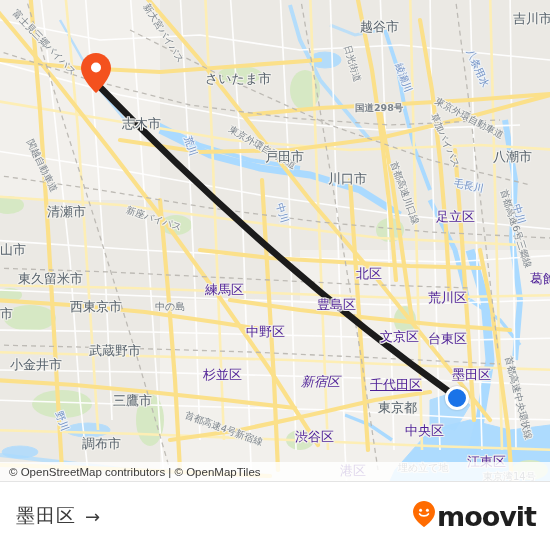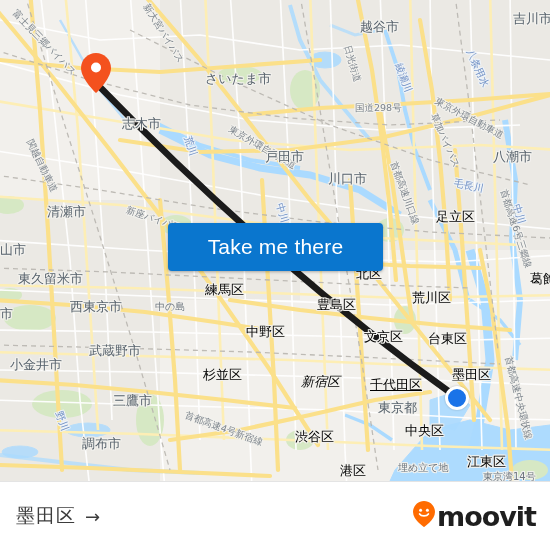--- a/index.html
+++ b/index.html
@@ -26,21 +26,21 @@
     color: #5c6670;
     font-family: "DejaVu Sans", "Liberation Sans", sans-serif;
     white-space: nowrap;
     line-height: 1;
     text-shadow:
       -1px 0 #f3f2ee, 1px 0 #f3f2ee, 0 -1px #f3f2ee, 0 1px #f3f2ee,
       -1px -1px #f3f2ee, 1px -1px #f3f2ee, -1px 1px #f3f2ee, 1px 1px #f3f2ee;
     pointer-events: none;
   }
   .lbl-city   { font-size: 13px; color:#57626c; }
-  .lbl-ward   { font-size: 13px; color:#000000; }
+  .lbl-ward   { font-size: 13px; color:#4c1d95; }
   .lbl-road   { font-size: 9.5px; color:#7b838b; }
   .lbl-river  { font-size: 10px; color:#6f8fc4;
     text-shadow:-1px 0 #eef3f8,1px 0 #eef3f8,0 -1px #eef3f8,0 1px #eef3f8,
       -1px -1px #eef3f8,1px -1px #eef3f8,-1px 1px #eef3f8,1px 1px #eef3f8; }
   .lbl-place  { font-size: 10px; color:#6d767f; }
 
   
   #origin-pin { position:absolute; left:81px; top:53px; width:30px; height:40px; }
   #dest-dot {
     position: absolute; left: 445px; top: 386px;
@@ -249,21 +249,21 @@
 
     <div id="label-layer">
         <div class="maplabel lbl-road" style="left: 18px; top: 8px; transform: rotate(46deg); transform-origin: left top;">富士見三郷バイパス</div>
         <div class="maplabel lbl-road" style="left: 150px; top: 2px; transform: rotate(58deg); transform-origin: left top;">新大宮バイパス</div>
         <div class="maplabel lbl-city" style="left: 360px; top: 20px;">越谷市</div>
         <div class="maplabel lbl-city" style="left: 513px; top: 12px;">吉川市</div>
         <div class="maplabel lbl-city" style="left: 205px; top: 72px;">さいたま市</div>
         <div class="maplabel lbl-road" style="left: 352px; top: 44px; transform: rotate(74deg); transform-origin: left top;">日光街道</div>
         <div class="maplabel lbl-river" style="left: 403px; top: 62px; transform: rotate(70deg); transform-origin: left top;">綾瀬川</div>
         <div class="maplabel lbl-river" style="left: 474px; top: 48px; transform: rotate(66deg); transform-origin: left top;">八条用水</div>
-        <div class="maplabel lbl-road" style="left: 355px; top: 103px;">国道298号</div>
+        <div class="maplabel lbl-road" style="left: 355px; top: 103px; font-weight: bold;">国道298号</div>
         <div class="maplabel lbl-road" style="left: 438px; top: 96px; transform: rotate(28deg); transform-origin: left top;">東京外環自動車道</div>
         <div class="maplabel lbl-city" style="left: 493px; top: 150px;">八潮市</div>
         <div class="maplabel lbl-city" style="left: 122px; top: 117px;">志木市</div>
         <div class="maplabel lbl-road" style="left: 232px; top: 124px; transform: rotate(30deg); transform-origin: left top;">東京外環自動車道</div>
         <div class="maplabel lbl-river" style="left: 192px; top: 135px; transform: rotate(72deg); transform-origin: left top;">荒川</div>
         <div class="maplabel lbl-city" style="left: 265px; top: 150px;">戸田市</div>
         <div class="maplabel lbl-city" style="left: 328px; top: 172px;">川口市</div>
         <div class="maplabel lbl-road" style="left: 438px; top: 112px; transform: rotate(66deg); transform-origin: left top;">草加バイパス</div>
         <div class="maplabel lbl-road" style="left: 398px; top: 160px; transform: rotate(70deg); transform-origin: left top;">首都高速川口線</div>
         <div class="maplabel lbl-river" style="left: 455px; top: 178px; transform: rotate(12deg); transform-origin: left top;">毛長川</div>
@@ -275,25 +275,25 @@
         <div class="maplabel lbl-road" style="left: 128px; top: 205px; transform: rotate(18deg); transform-origin: left top;">新座バイパス</div>
         <div class="maplabel lbl-river" style="left: 284px; top: 202px; transform: rotate(74deg); transform-origin: left top;">中川</div>
         <div class="maplabel lbl-city" style="left: 0px; top: 243px;">山市</div>
         <div class="maplabel lbl-city" style="left: 18px; top: 272px;">東久留米市</div>
         <div class="maplabel lbl-ward" style="left: 205px; top: 283px;">練馬区</div>
         <div class="maplabel lbl-ward" style="left: 356px; top: 267px;">北区</div>
         <div class="maplabel lbl-ward" style="left: 530px; top: 272px;">葛飾区</div>
         <div class="maplabel lbl-city" style="left: 70px; top: 300px;">西東京市</div>
         <div class="maplabel lbl-place" style="left: 155px; top: 302px;">中の島</div>
         <div class="maplabel lbl-ward" style="left: 317px; top: 298px;">豊島区</div>
-        <div class="maplabel lbl-ward" style="left: 412px; top: 291px;">荒川区</div>
+        <div class="maplabel lbl-ward" style="left: 412px; top: 291px; padding-left: 16px;">荒川区</div>
         <div class="maplabel lbl-city" style="left: 0px; top: 307px;">市</div>
         <div class="maplabel lbl-city" style="left: 89px; top: 344px;">武蔵野市</div>
         <div class="maplabel lbl-ward" style="left: 246px; top: 325px;">中野区</div>
-        <div class="maplabel lbl-ward" style="left: 364px; top: 330px;">文京区</div>
+        <div class="maplabel lbl-ward" style="left: 364px; top: 330px; padding-left: 16px;">文京区</div>
         <div class="maplabel lbl-ward" style="left: 428px; top: 332px; text-align: center;">台東区</div>
         <div class="maplabel lbl-city" style="left: 10px; top: 358px;">小金井市</div>
         <div class="maplabel lbl-ward" style="left: 203px; top: 368px;">杉並区</div>
         <div class="maplabel lbl-ward" style="left: 301px; top: 375px; font-style: italic;">新宿区</div>
         <div class="maplabel lbl-ward" style="left: 370px; top: 378px; text-decoration: underline;">千代田区</div>
         <div class="maplabel lbl-ward" style="left: 452px; top: 368px;">墨田区</div>
         <div class="maplabel lbl-city" style="left: 113px; top: 394px;">三鷹市</div>
         <div class="maplabel lbl-river" style="left: 63px; top: 410px; transform: rotate(70deg); transform-origin: left top;">野川</div>
         <div class="maplabel lbl-city" style="left: 378px; top: 401px;">東京都</div>
         <div class="maplabel lbl-road" style="left: 187px; top: 410px; transform: rotate(20deg); transform-origin: left top;">首都高速4号新宿線</div>
@@ -310,22 +310,24 @@
 
     <div id="origin-pin">
       <svg viewBox="0 0 30 40" width="30" height="40">
         <path d="M15 0 C6.7 0 0 6.7 0 15 C0 26 15 40 15 40 C15 40 30 26 30 15 C30 6.7 23.3 0 15 0 Z" fill="#f4511e"></path>
         <circle cx="15" cy="14.5" r="5" fill="#ffffff"></circle>
       </svg>
     </div>
 
     <div id="dest-dot"></div>
 
-    <button id="cta">Take me there</button>
-
+
+    <div id="attribution">
+      <span>© OpenStreetMap contributors | © OpenMapTiles</span>
+    </div>
   </div>
 
   <div id="footer">
     <div id="route-title">
       <span>墨田区</span>
       <span id="route-arrow">→</span>
     </div>
     <div id="brand">
       <span style="display:inline-block;">
         <svg width="22" height="26" viewBox="0 0 22 26">

